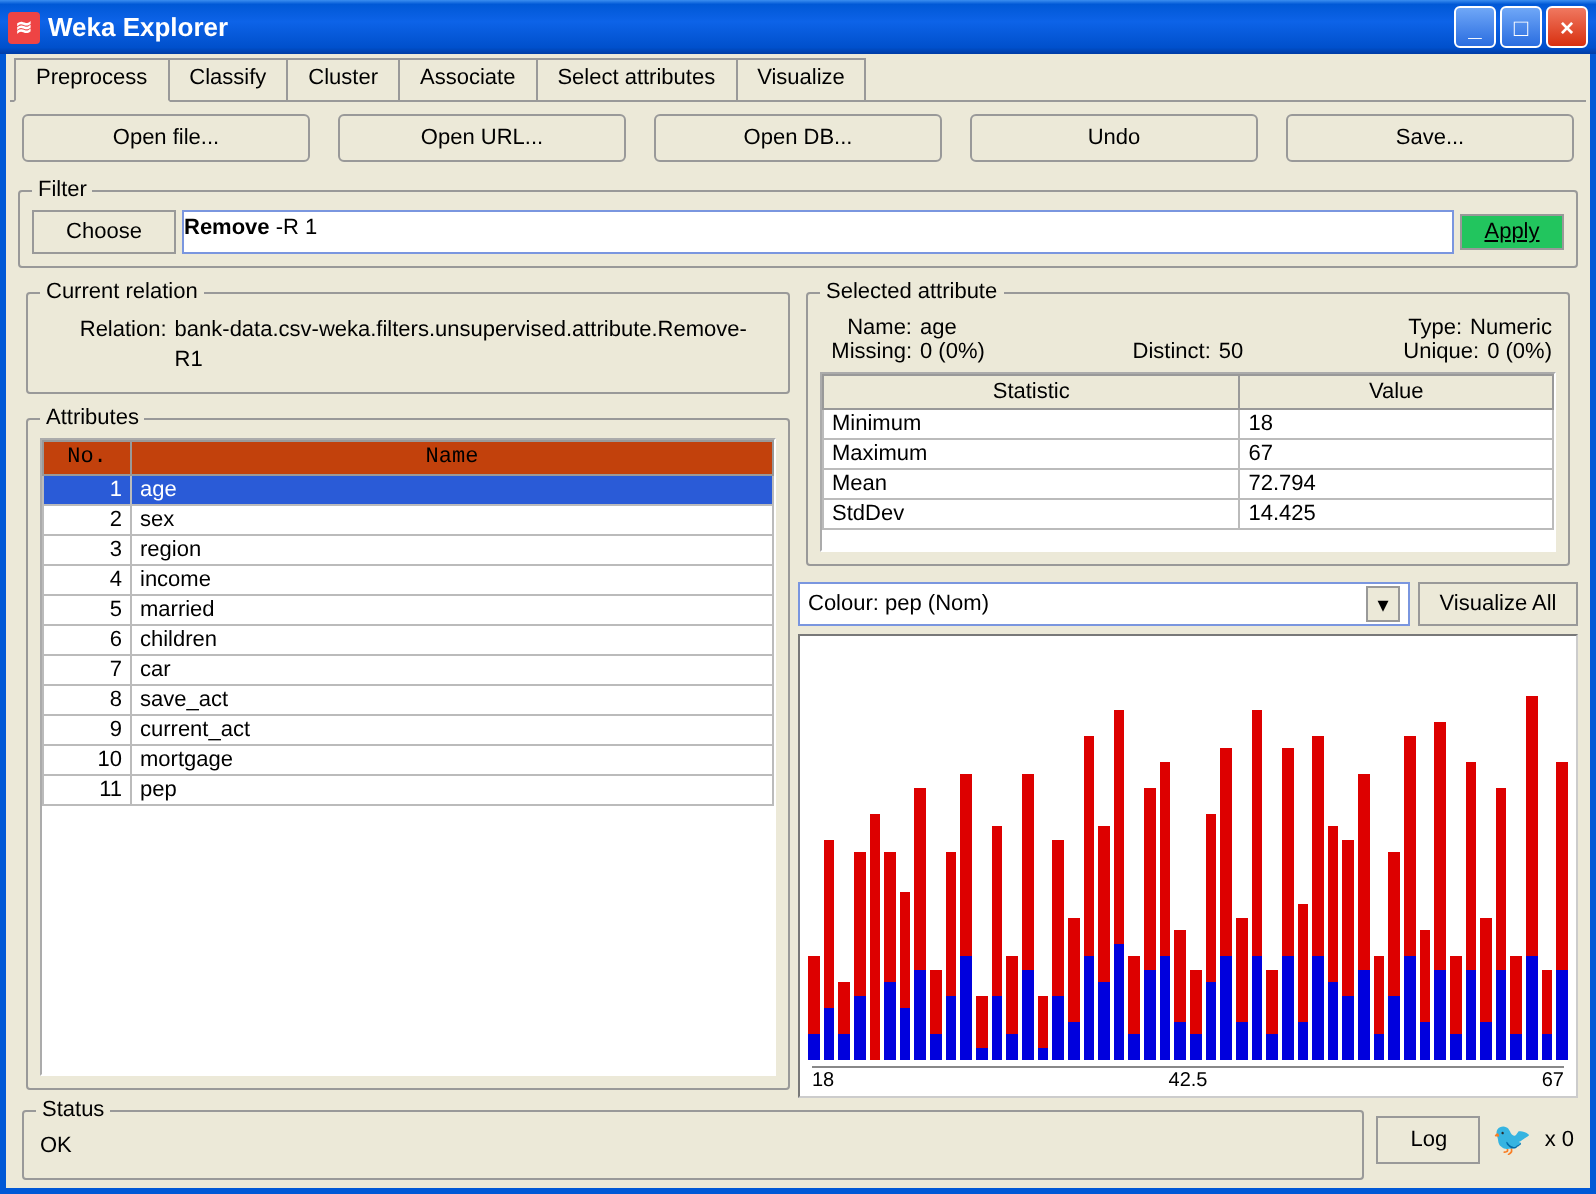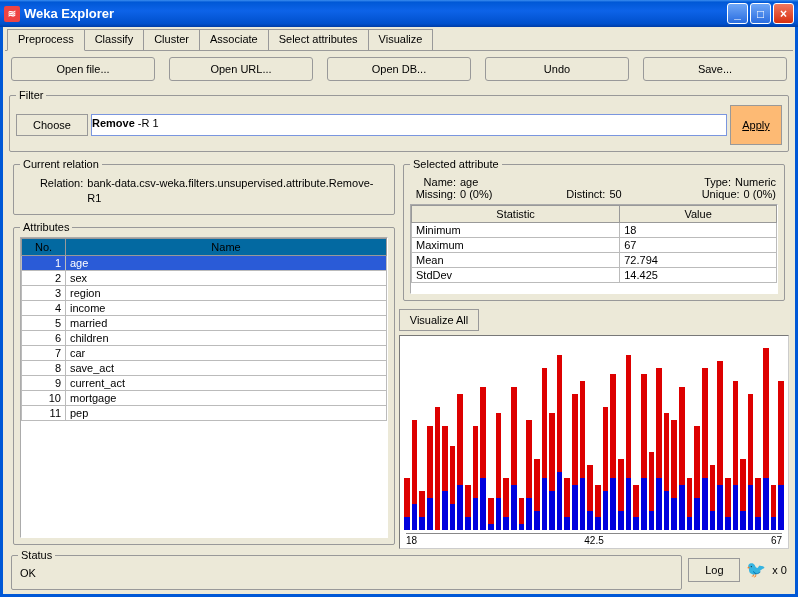--- a/index.html
+++ b/index.html
@@ -91,43 +91,44 @@
   cursor: pointer; font-size: 11px;
 }
 .filter-text {
   flex: 1; height: 22px;
   border: 1px solid #7a96df;
   background: #fff;
   padding: 2px 0;
 }
 .filter-text b { font-weight: bold; }
 .apply-btn {
-  width: 52px; height: 40px;
-  border: 1px solid #999; background: #fdba74;
+  width: 52px; height: 18px;
+  border: 1px solid #999; background: #22c55e;
   cursor: pointer; font-size: 11px;
   text-decoration: underline;
 }
 .main-row { display: flex; gap: 0; flex: 1; min-height: 0; padding: 0 4px; }
 .col-left { flex: 1; display: flex; flex-direction: column; min-width: 0; }
 .col-right { flex: 1; display: flex; flex-direction: column; min-width: 0; }
 .relation-info { font-size: 11px; line-height: 15px; padding: 2px 4px; }
 .relation-info .row { display: flex; }
 .relation-info .label { width: 60px; text-align: right; margin-right: 4px; }
 .relation-info .label2 { margin-left: 40px; width: 66px; text-align: right; margin-right: 4px; }
 .attr-table {
   width: 100%;
   border-collapse: collapse;
   font-size: 11px;
   background: #fff;
 }
 .attr-table th {
-  background: #0369a1;
+  background: #c2410c;
   border: 1px solid #999;
   padding: 2px 4px;
   font-weight: normal;
+  font-family: Liberation Mono, monospace;
 }
 .attr-table td {
   border: 1px solid #bbb;
   padding: 1px 4px;
   height: 14px;
 }
 .attr-table td.num { text-align: right; width: 44px; }
 .attr-table tr.selected td { background: #2a5bd7; color: #fff; }
 .table-wrap { border: 1px inset #fff; overflow-y: auto; flex: 1; background: #fff; }
 .sel-attr-info { display: flex; flex-wrap: wrap; font-size: 11px; padding: 2px 2px 4px 2px; }
@@ -341,20 +342,24 @@
                 <tr>
                   <td>StdDev</td>
                   <td>14.425</td>
                 </tr>
               </tbody>
           </table>
         </div>
       </fieldset>
 
       <div class="colour-row">
+        <div class="combo">
+          <span>Colour: pep (Nom)</span>
+          <span class="arrow">▾</span>
+        </div>
         <button class="visall-btn">Visualize All</button>
       </div>
 
       <div class="chart-box">
         <div class="bars" id="bars">
             <div class="bar">
               <div class="seg-red" style="height: 39px;"></div>
               <div class="seg-blue" style="height: 13px;"></div>
             </div>
             <div class="bar">

